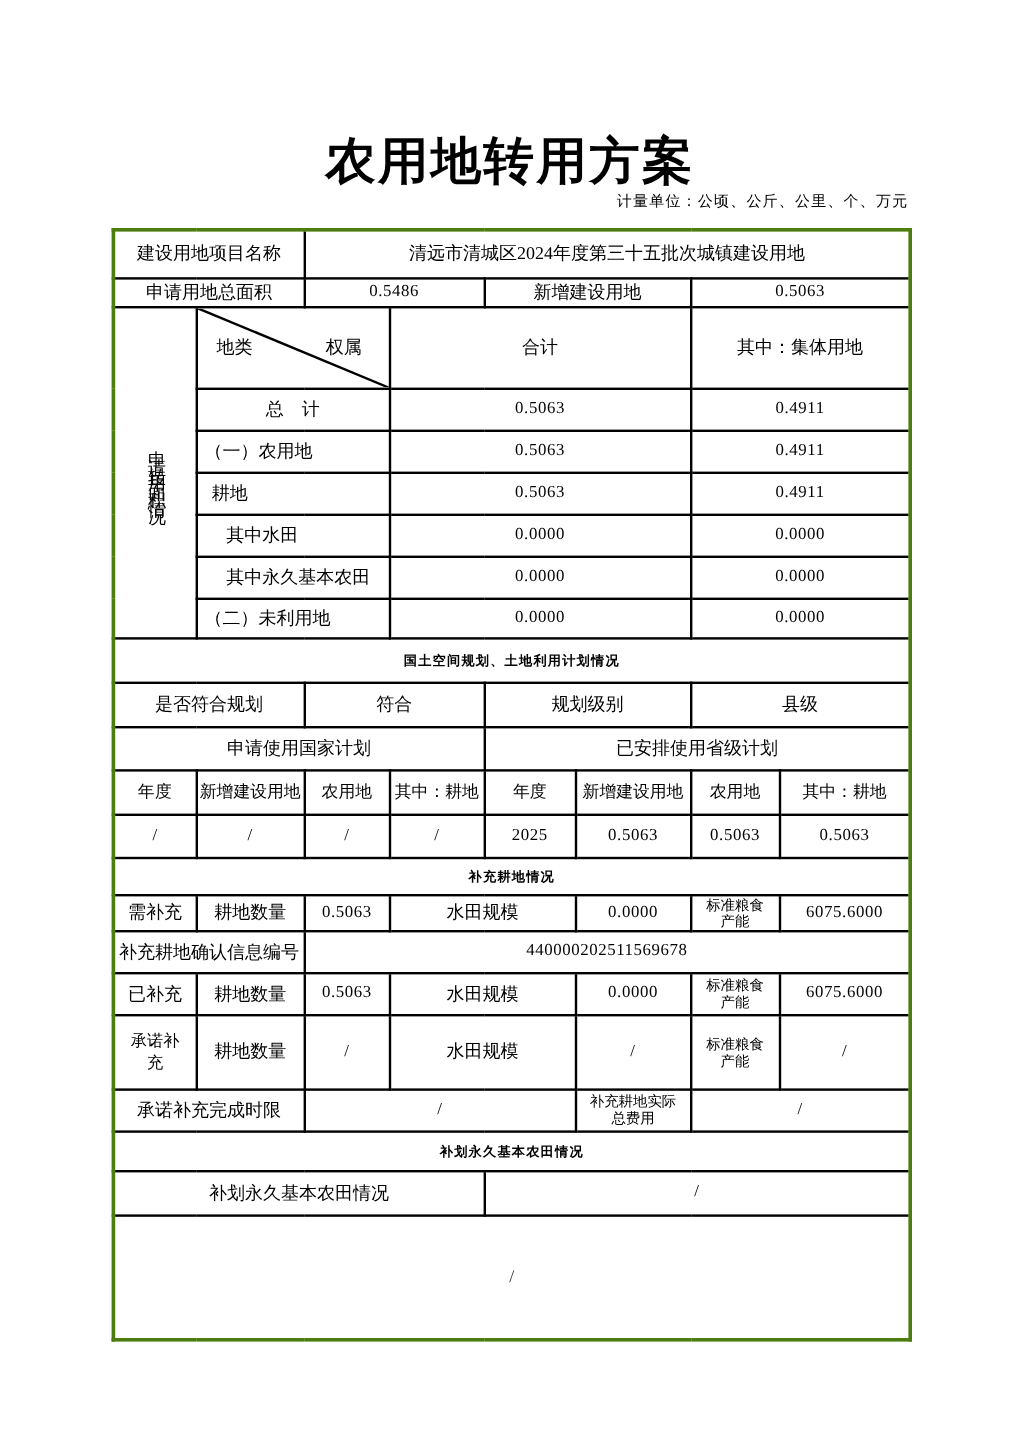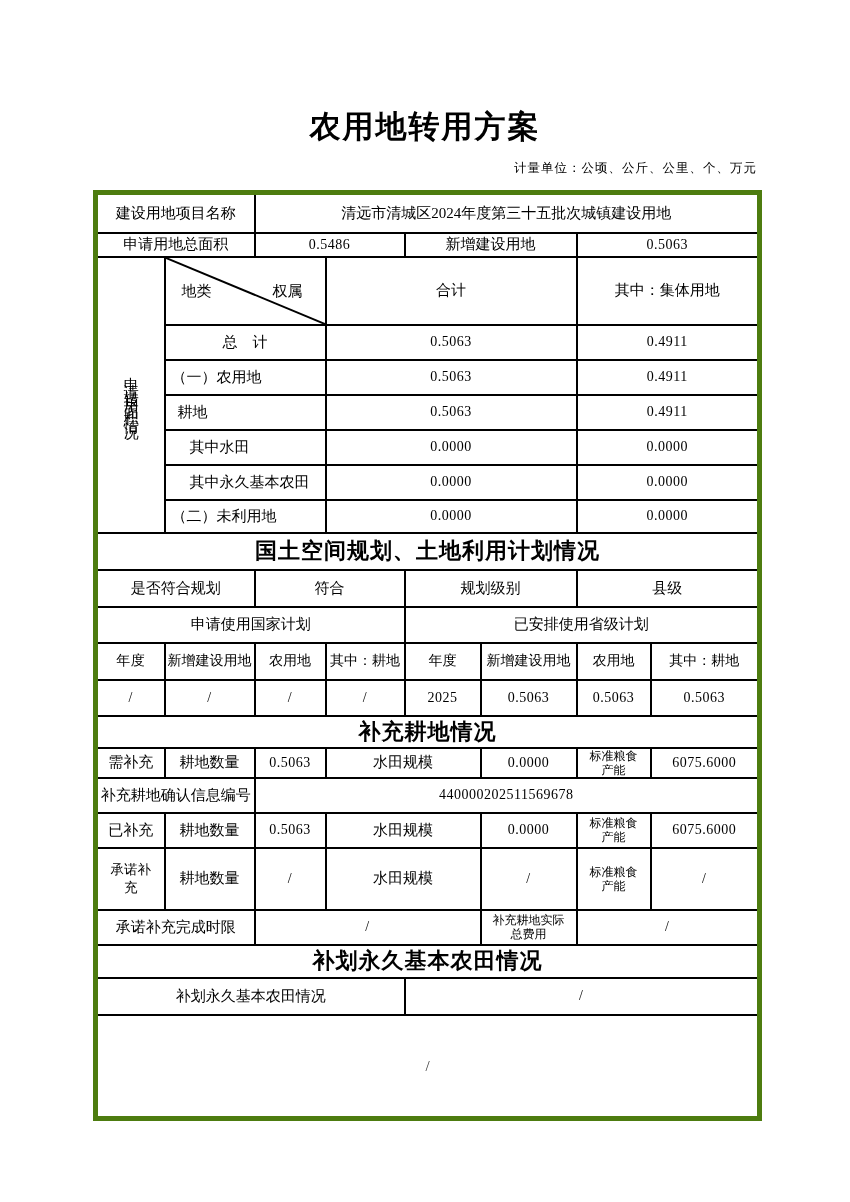--- a/index.html
+++ b/index.html
@@ -3,39 +3,39 @@
 <meta charset="utf-8">
 <style>
   html,body{margin:0;padding:0;}
   body{
     width:850px;height:1202px;background:#ffffff;position:relative;
     font-family:"Liberation Serif","DejaVu Serif",serif;color:#000;
   }
   .doc-title{
     position:absolute;left:0;top:106px;width:850px;text-align:center;
     font-family:"Liberation Sans","DejaVu Sans",sans-serif;
-    font-weight:bold;font-size:31px;letter-spacing:2px;
+    font-weight:bold;font-size:42px;letter-spacing:2px;
   }
   .unit-note{
     position:absolute;left:93px;top:160px;width:664px;text-align:right;
     font-size:12.5px;font-weight:normal;letter-spacing:1px;
   }
   table.main{
     position:absolute;left:93px;top:190px;width:664px;
     border-collapse:collapse;table-layout:fixed;
-    border:5px solid #4d7c0f;
+    border:3px solid #4d7c0f;
   }
   td{
     border:2px solid #000;text-align:center;vertical-align:middle;
     font-size:15px;padding:0 2px;overflow:hidden;
   }
   td.num{font-size:14px;letter-spacing:0.5px;}
   td.sec{
     font-family:"Liberation Sans","DejaVu Sans",sans-serif;
-    font-weight:bold;font-size:22px;letter-spacing:1px;
+    font-weight:bold;font-size:11px;letter-spacing:1px;
   }
   td.left{text-align:left;}
   .ind1{padding-left:6px;}
   .ind2{padding-left:12px;}
   .ind3{padding-left:24px;}
   td.small2{font-size:12px;line-height:1.18;padding:0 1px;}
   .small2 span{display:block;}
   td.vcell{padding:0;}
   .v-label{
     writing-mode:vertical-rl;text-orientation:upright;

